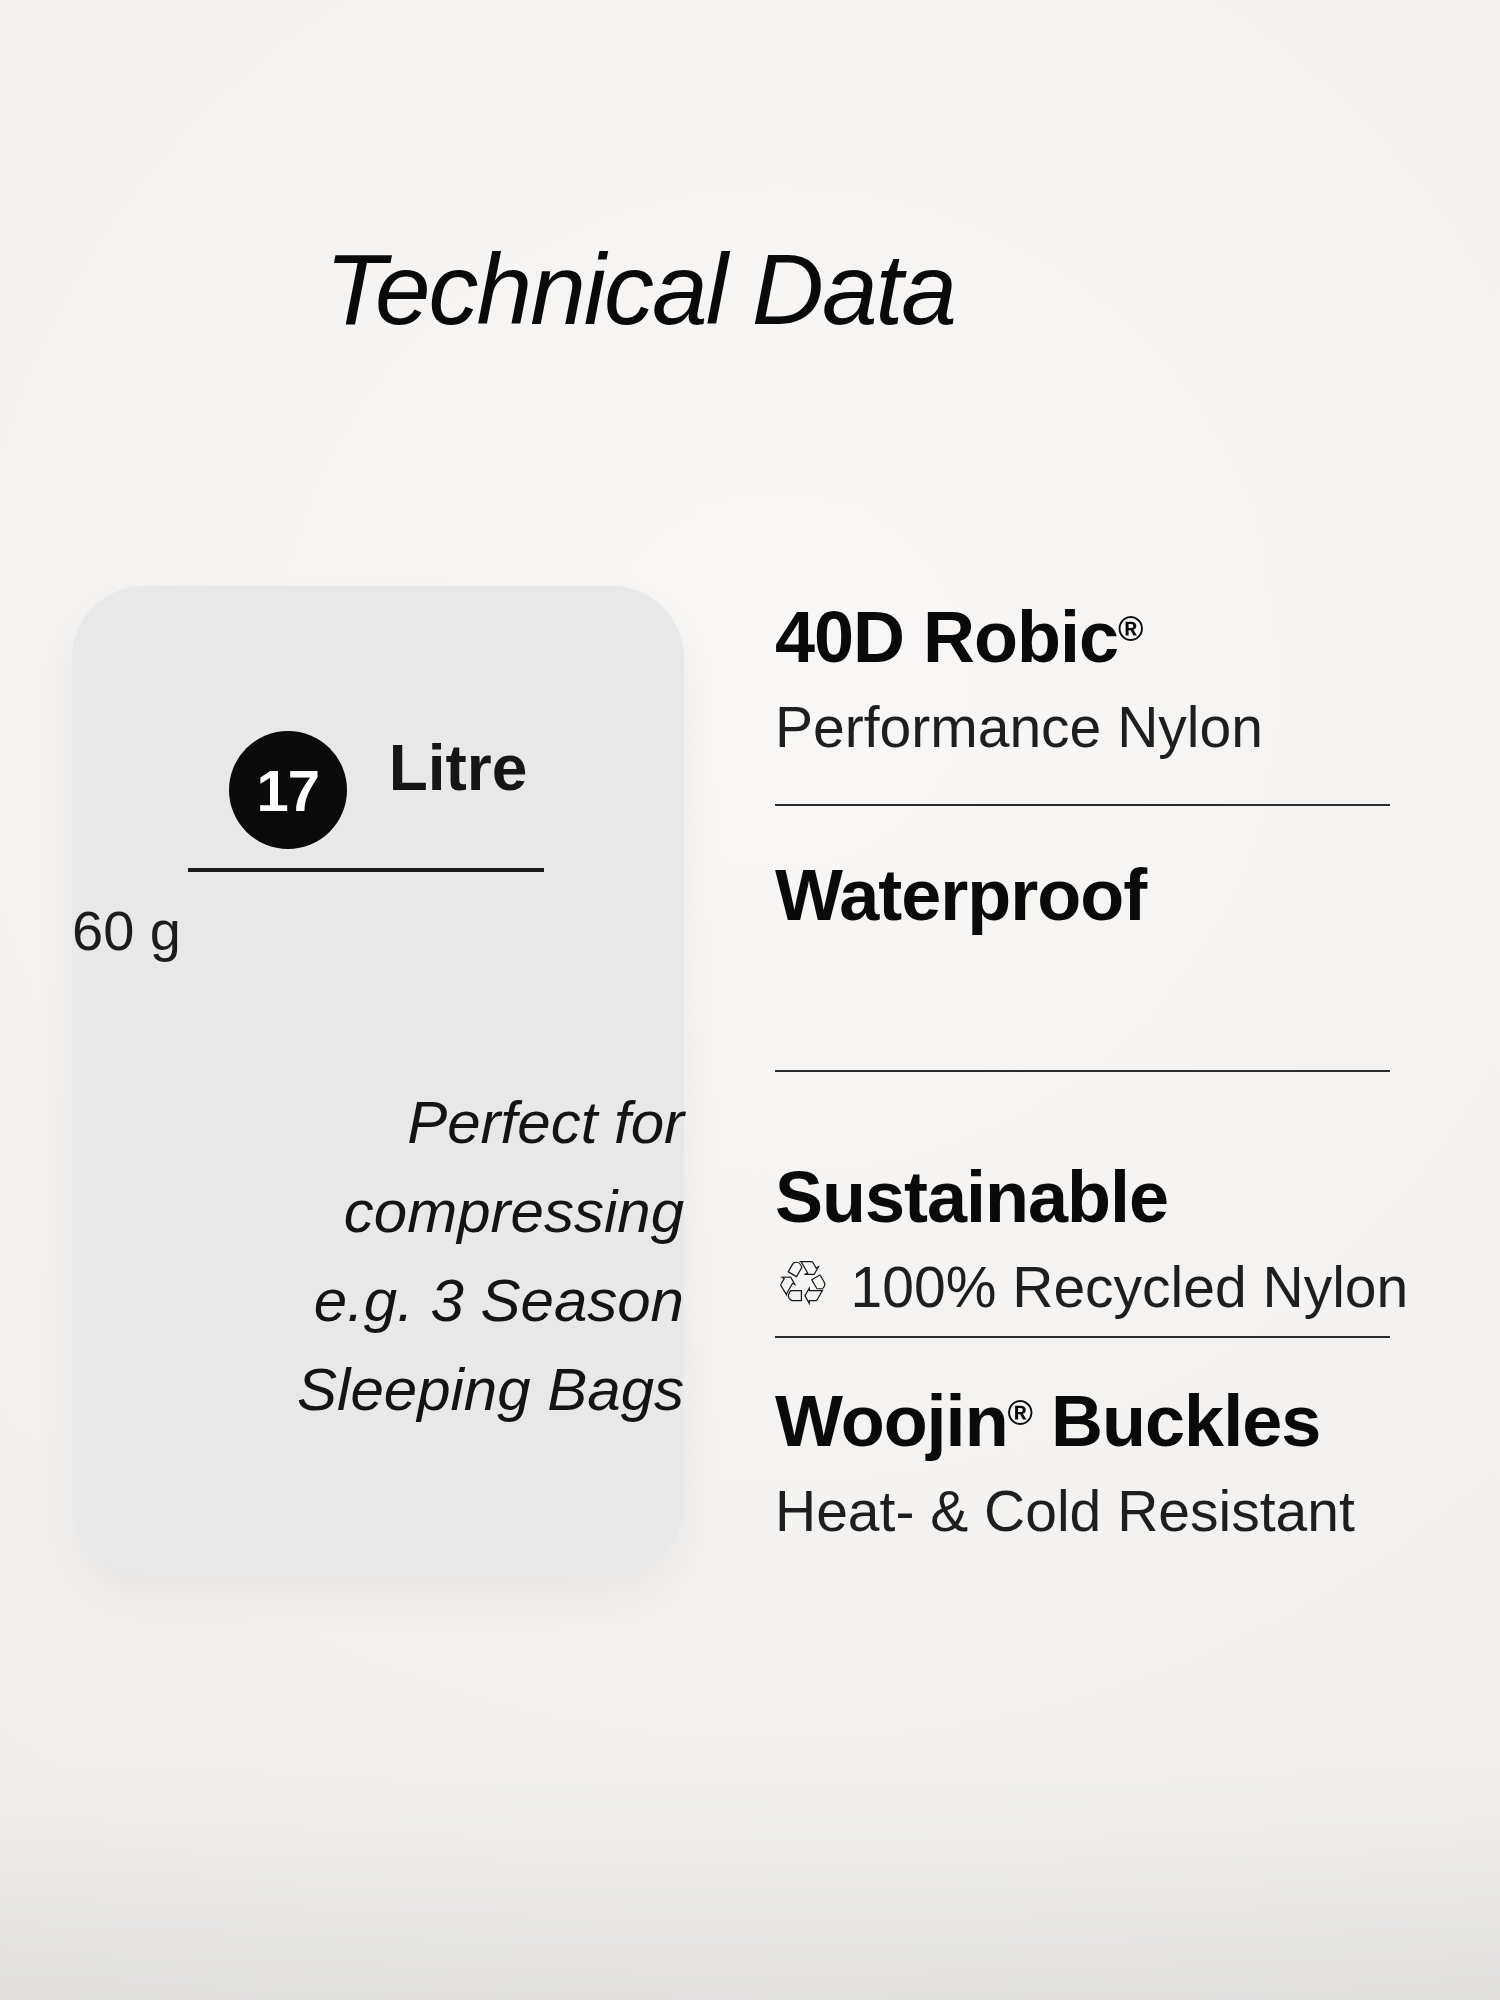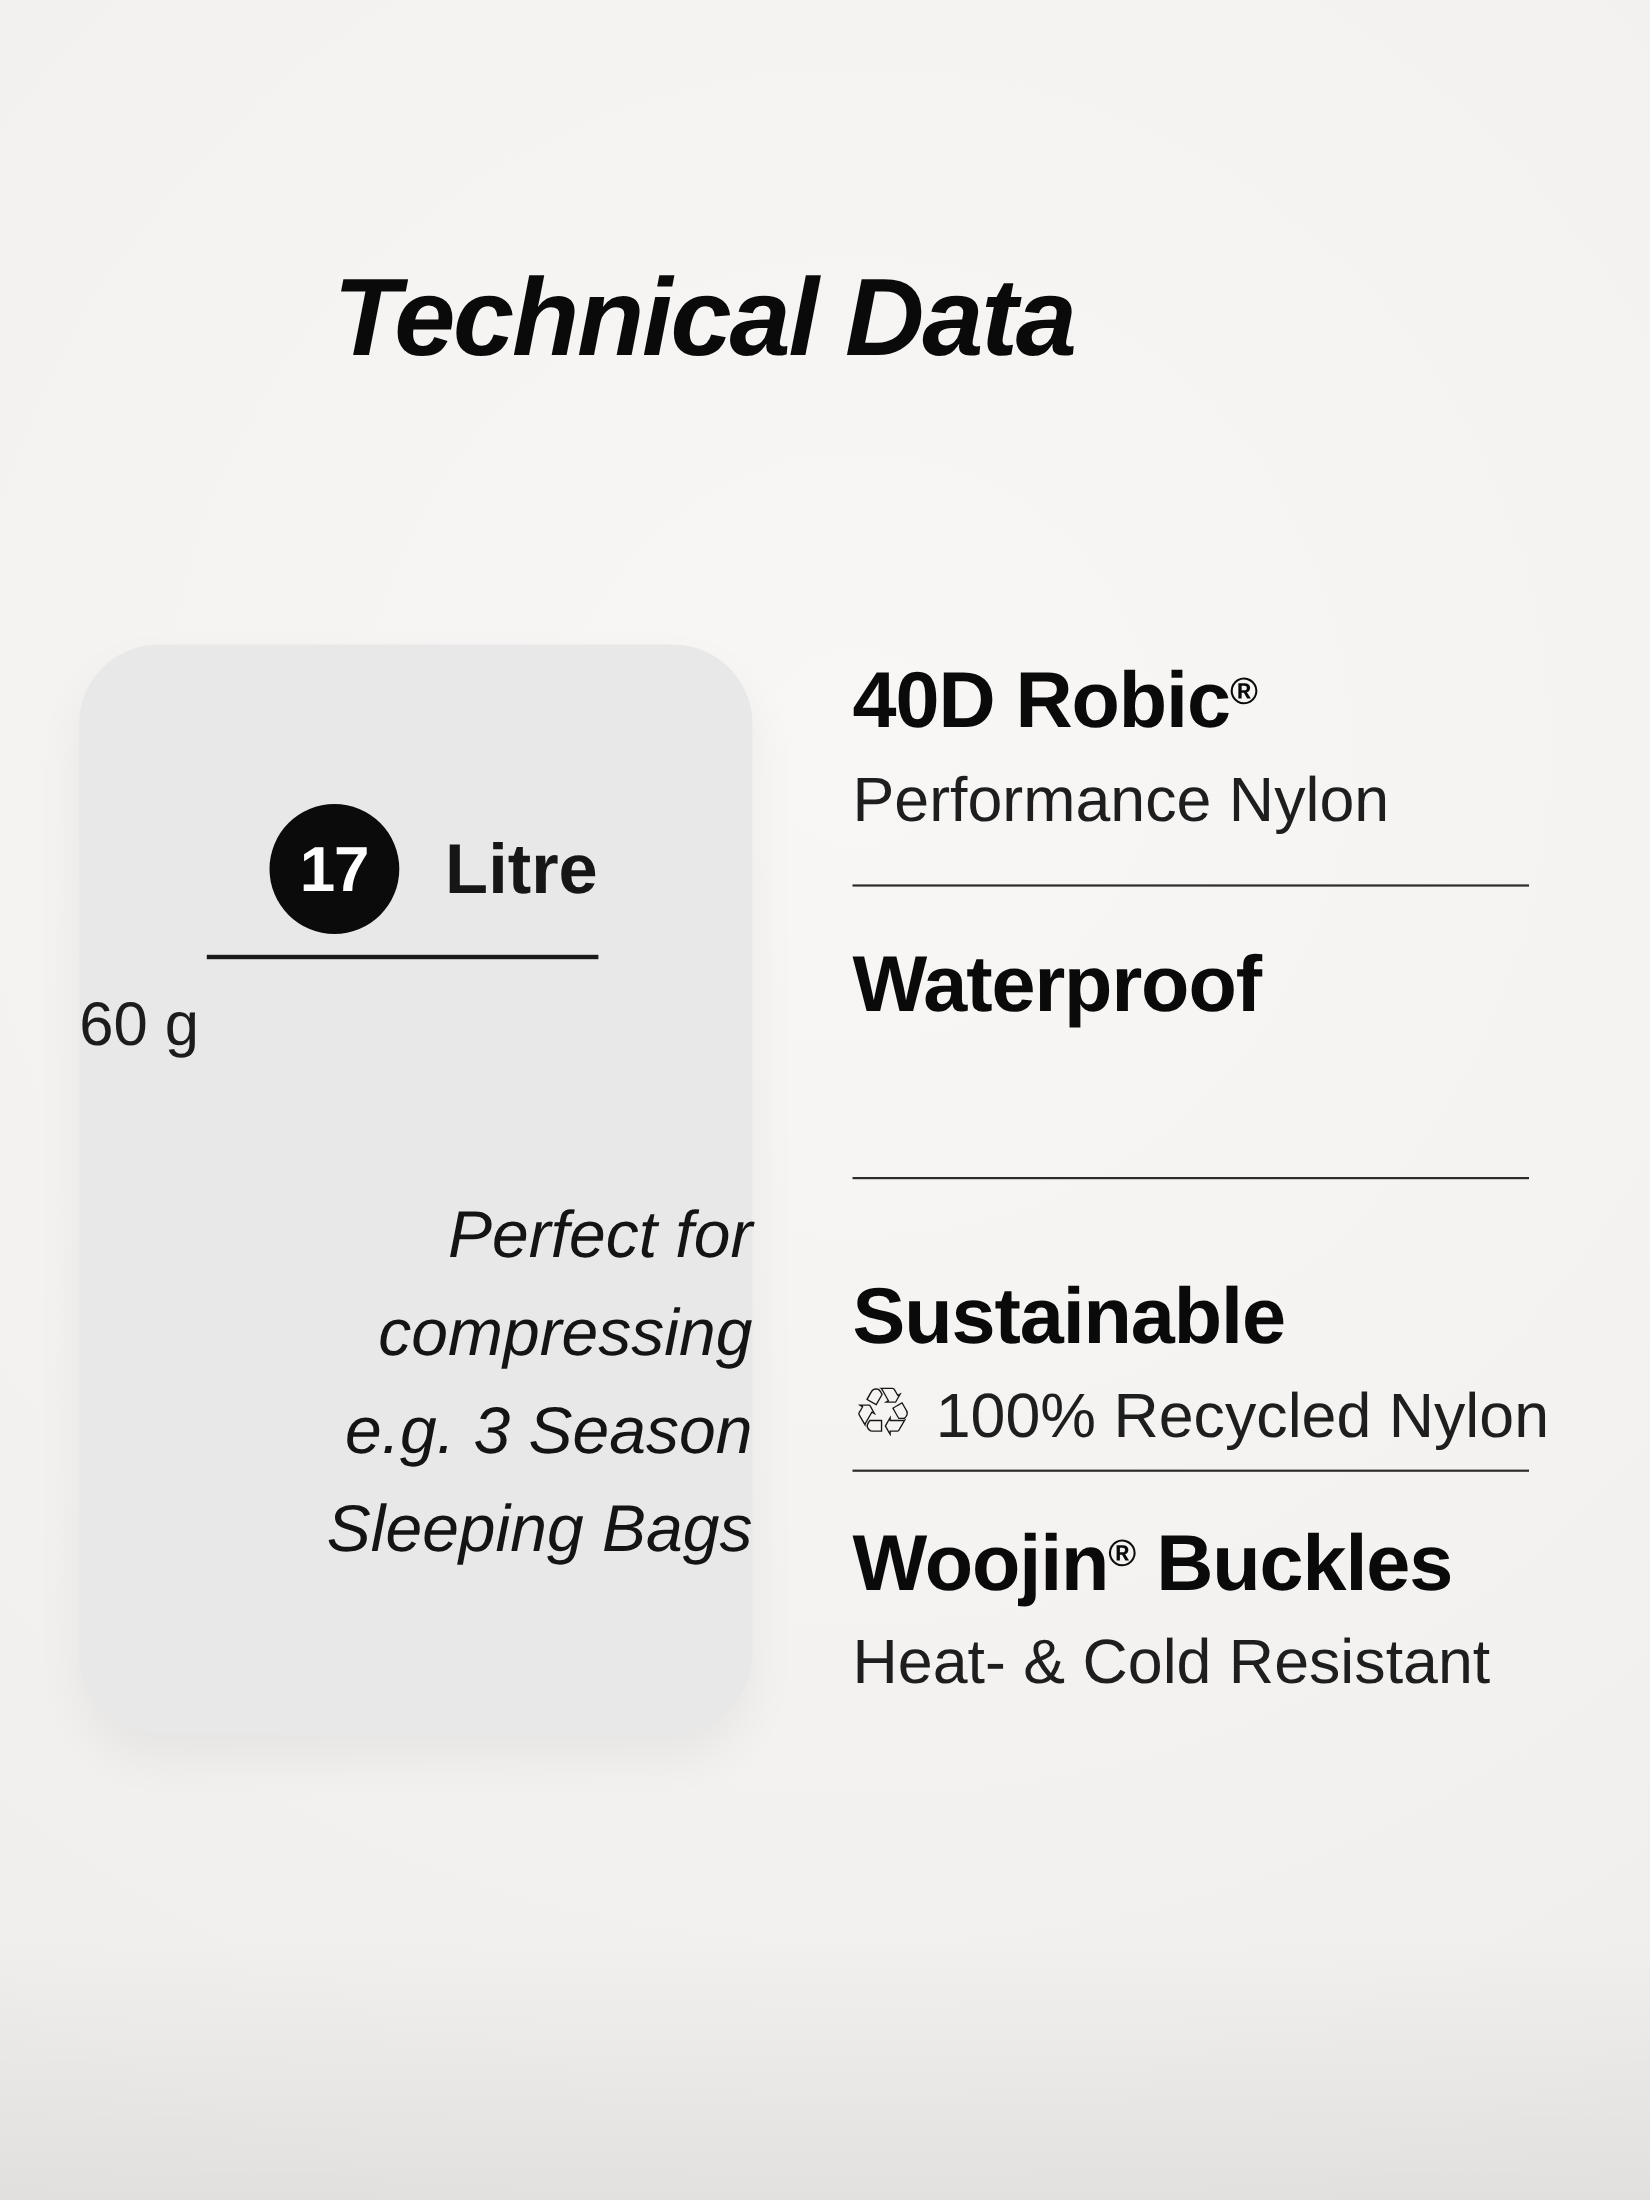--- a/index.html
+++ b/index.html
@@ -17,39 +17,39 @@
       radial-gradient(115% 85% at 52% 34%, #f8f7f6 0%, #f3f2f1 52%, #edecea 100%);
   }
 
   
   .title {
     position: absolute;
     top: 232px; left: 0; width: 1280px;
     margin: 0;
     text-align: center;
     font-size: 100px;
-    font-weight: bold;
+    font-weight: normal;
     font-style: italic;
     letter-spacing: -2px;
     color: #0a0a0a;
   }
 
   
   .card {
     position: absolute;
     left: 72px; top: 586px;
     width: 612px; height: 990px;
     background: #e9e8e8;
     border-radius: 72px;
     box-shadow: 0 22px 45px rgba(0,0,0,0.05);
   }
   .vol-row {
     position: absolute;
-    top: 145px; left: 16px; width: 100%;
-    display: flex; align-items: center; justify-content: center;
+    top: 145px; left: 0; width: 100%;
+    display: flex; align-items: flex-start; justify-content: center;
     gap: 42px;
   }
   .vol-badge {
     width: 118px; height: 118px;
     background: #0b0b0b;
     border-radius: 50%;
     display: flex; align-items: center; justify-content: center;
     flex: 0 0 auto;
   }
   .vol-badge span {

